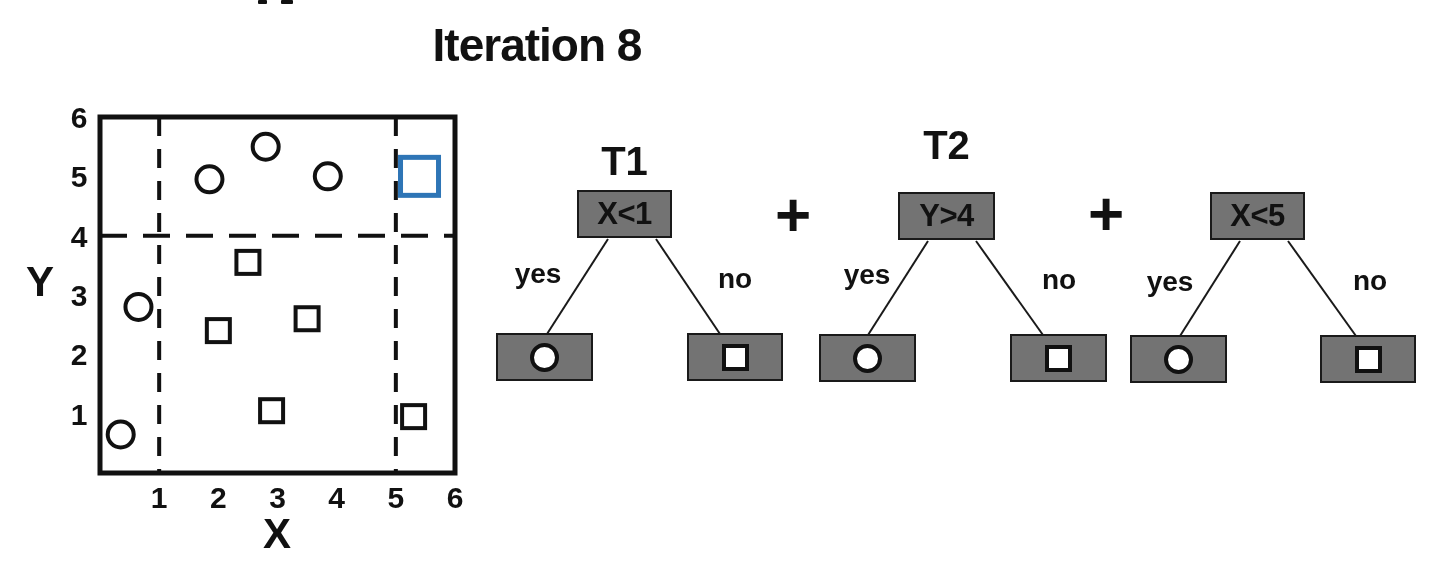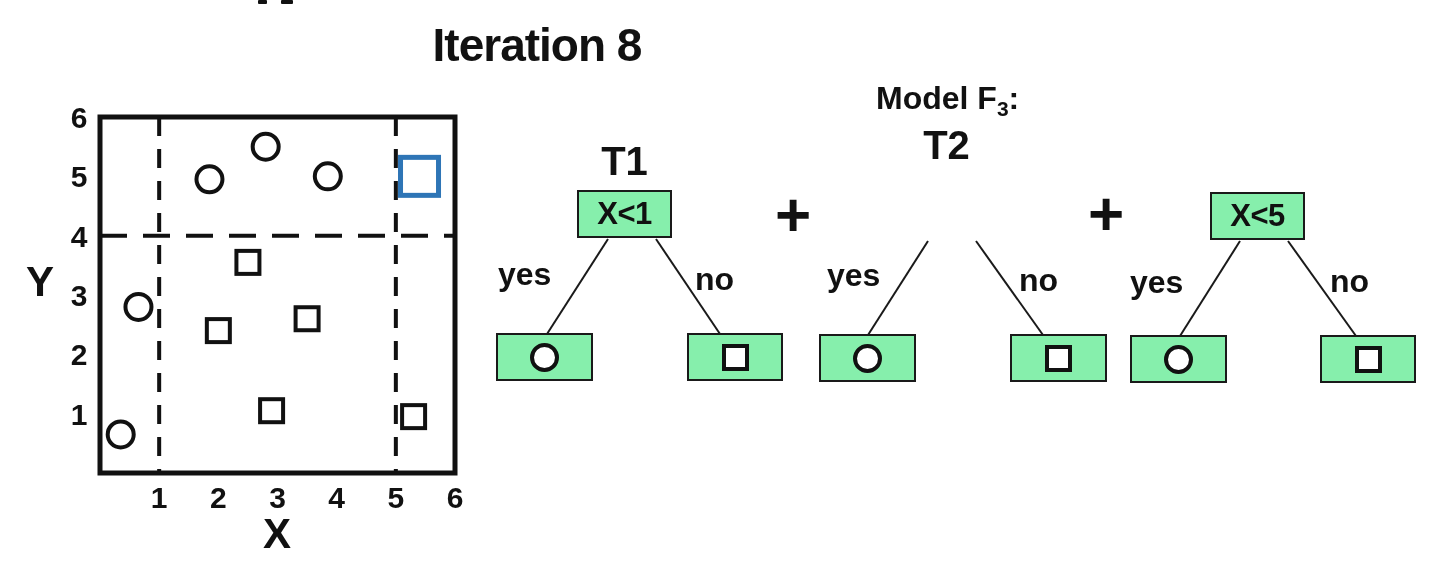--- a/index.html
+++ b/index.html
@@ -6,24 +6,24 @@
   .page{
     position:relative;width:1452px;height:568px;background:#ffffff;overflow:hidden;
     font-family:"Liberation Sans",sans-serif;font-weight:700;color:#111;
   }
   .page svg text{font-family:"Liberation Sans",sans-serif;font-weight:700;}
   .fig-title{position:absolute;left:417px;top:18px;width:240px;text-align:center;
     font-size:46px;letter-spacing:-1px;white-space:nowrap;}
   .model-label{position:absolute;left:876px;top:80px;font-size:32px;white-space:nowrap;}
   .model-label sub{font-size:21px;line-height:0;}
   .tree-name{position:absolute;font-size:40px;text-align:center;line-height:30px;}
-  .tree-box{position:absolute;border:2.5px solid #1a1a1a;background:#86efac;
+  .tree-box{position:absolute;border:2.5px solid #1a1a1a;background:#737373;
     display:flex;align-items:center;justify-content:center;box-sizing:border-box;}
   .cond-box{font-size:31px;letter-spacing:-0.5px;}
-  .branch-label{position:absolute;font-size:32px;width:80px;text-align:left;line-height:34px;}
+  .branch-label{position:absolute;font-size:28px;width:80px;text-align:center;line-height:34px;}
   .plus{position:absolute;font-size:62px;line-height:62px;width:60px;text-align:center;}
   .leaf-symbol{display:block;box-sizing:border-box;background:#fff;}
   .leaf-symbol[data-shape="circle"]{width:29px;height:29px;border:4px solid #111;border-radius:50%;}
   .leaf-symbol[data-shape="square"]{width:27px;height:27px;border:4.5px solid #111;}
   .glyph-artifact{position:absolute;background:#111;border-radius:1px;}
   #main-svg{position:absolute;left:0;top:0;}
   .edge{stroke:#1a1a1a;stroke-width:2;}
 </style>
 </head>
 <body>
@@ -69,36 +69,36 @@
         <rect x="206.84" y="319.108" width="23" height="23" fill="#fff" stroke="#111111" stroke-width="4"></rect>
         <rect x="236.425" y="250.87850000000003" width="23" height="23" fill="#fff" stroke="#111111" stroke-width="4"></rect>
         <rect x="260.09299999999996" y="399.2035" width="23" height="23" fill="#fff" stroke="#111111" stroke-width="4"></rect>
         <rect x="295.595" y="307.24199999999996" width="23" height="23" fill="#fff" stroke="#111111" stroke-width="4"></rect>
         <rect x="402.101" y="405.1365" width="23" height="23" fill="#fff" stroke="#111111" stroke-width="4"></rect>
         <rect x="400.51800000000003" y="157.35000000000002" width="38" height="38" fill="#fff" stroke="#2e75b6" stroke-width="5"></rect>
       </g>
   </svg>
 
   <div class="fig-title">Iteration 8</div>
-  <div class="model-label"><span>Model F</span><sub>3</sub><span>:</span></div>
 
   <div class="tree-name" style="left:577px;top:146px;width:95px;">T1</div>
   <div class="tree-box cond-box" style="left:577px;top:190px;width:95px;height:48px;">X&lt;1</div>
   <div class="branch-label" style="left:498px;top:257px;">yes</div>
   <div class="branch-label" style="left:695px;top:262px;">no</div>
   <div class="tree-box" style="left:496px;top:333px;width:97px;height:48px;">
     <span class="leaf-symbol" data-shape="circle"></span>
   </div>
   <div class="tree-box" style="left:687px;top:333px;width:96px;height:48px;">
     <span class="leaf-symbol" data-shape="square"></span>
   </div>
 
   <div class="plus" style="left:763px;top:184px;">+</div>
 
   <div class="tree-name" style="left:898px;top:130px;width:97px;">T2</div>
+  <div class="tree-box cond-box" style="left:898px;top:192px;width:97px;height:48px;">Y&gt;4</div>
   <div class="branch-label" style="left:827px;top:258px;">yes</div>
   <div class="branch-label" style="left:1019px;top:263px;">no</div>
   <div class="tree-box" style="left:819px;top:334px;width:97px;height:48px;">
     <span class="leaf-symbol" data-shape="circle"></span>
   </div>
   <div class="tree-box" style="left:1010px;top:334px;width:97px;height:48px;">
     <span class="leaf-symbol" data-shape="square"></span>
   </div>
 
   <div class="plus" style="left:1076px;top:183px;">+</div>

